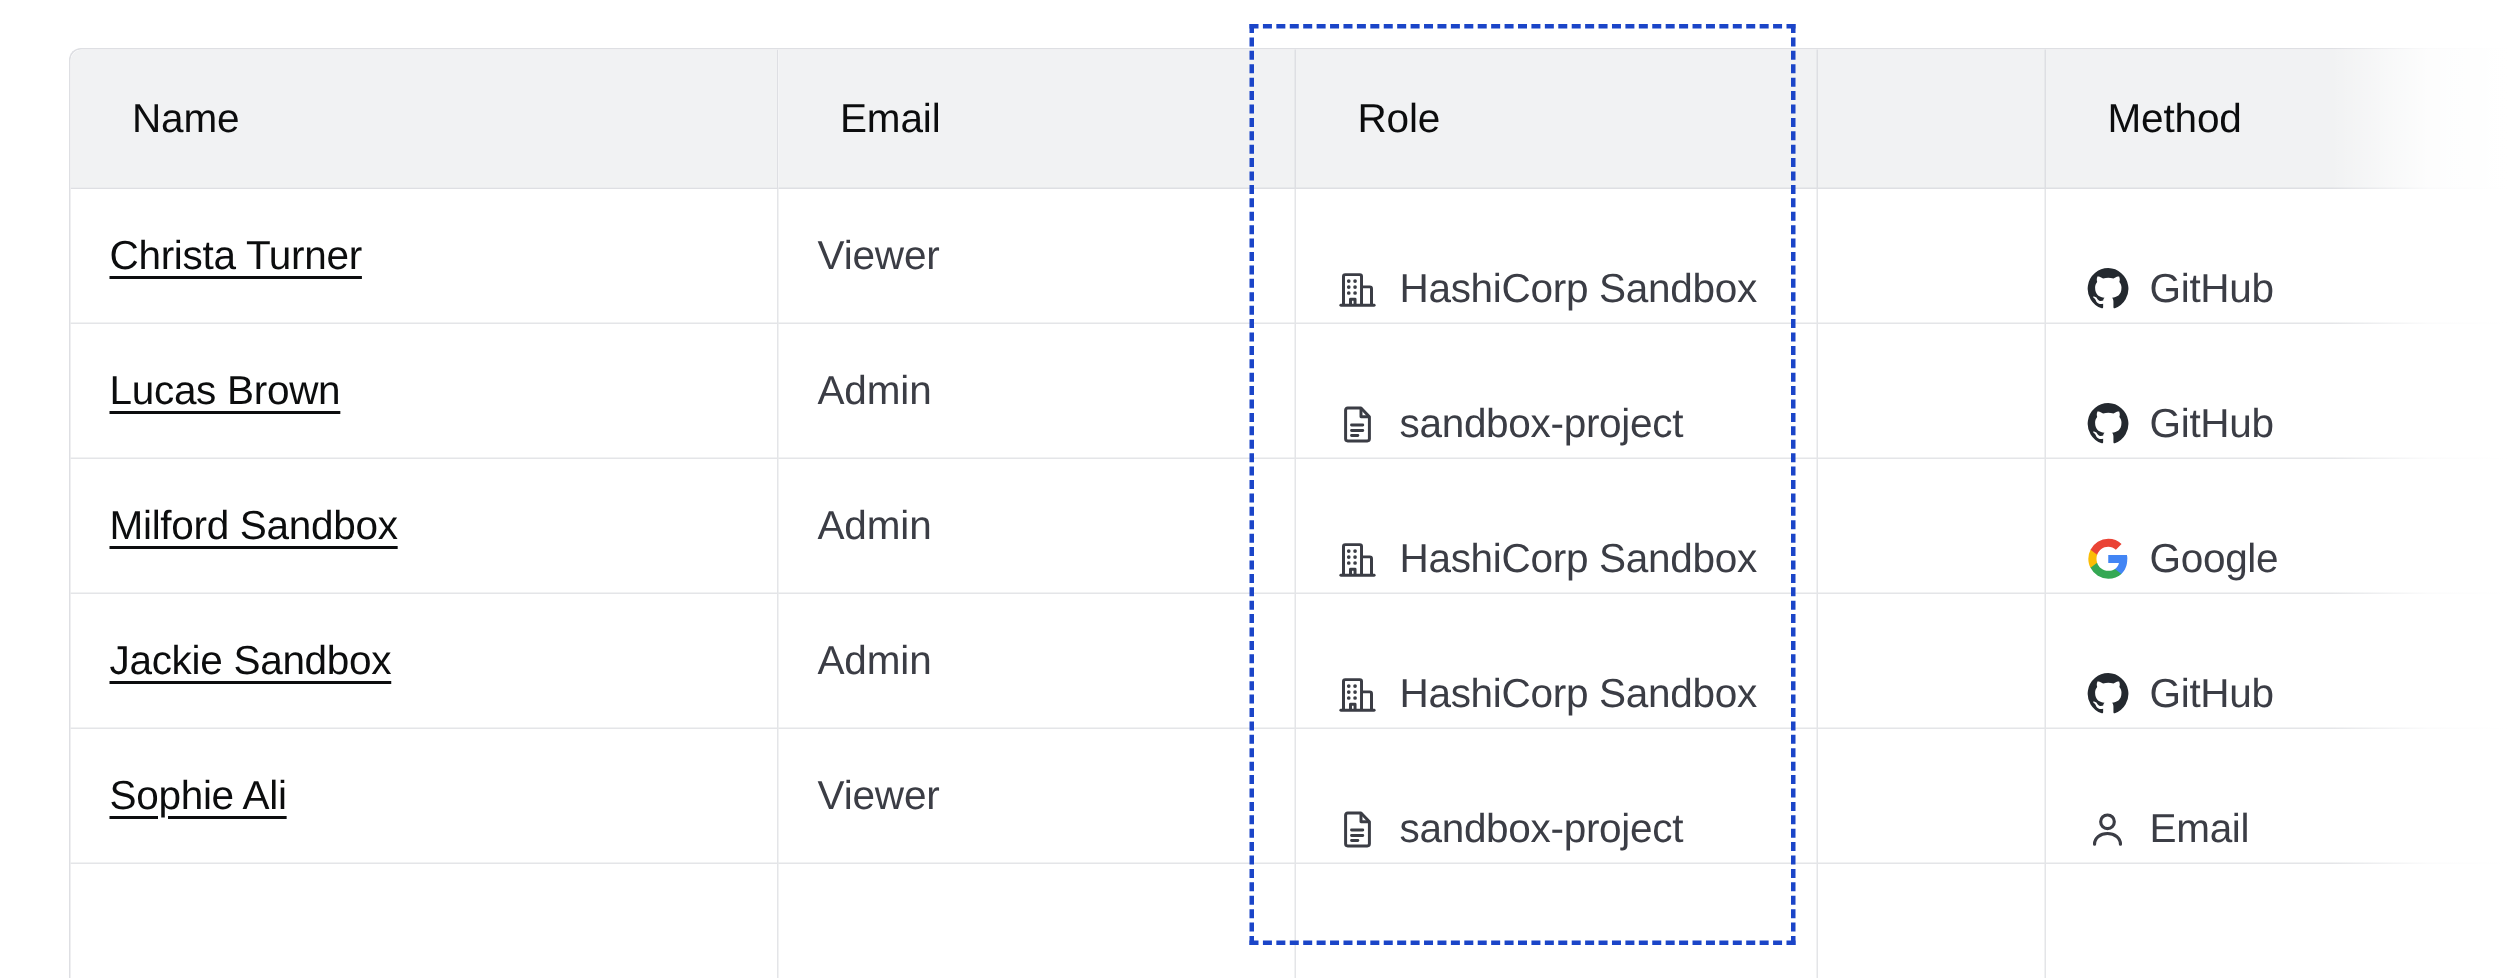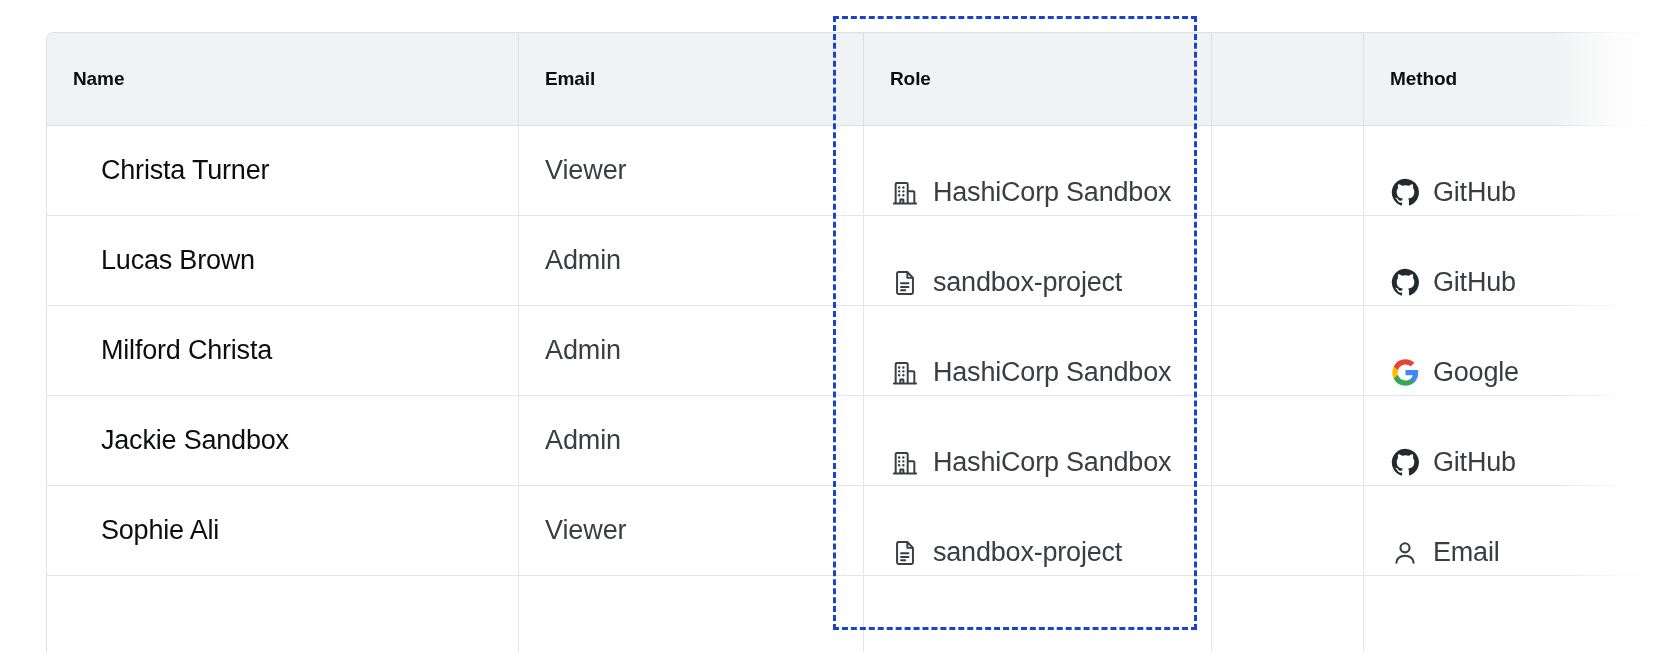--- a/index.html
+++ b/index.html
@@ -35,23 +35,23 @@
     border: 1px solid #dedfe3;
     border-radius: 8px;
     border-right: none;
   }
   table.perms thead th {
     background: #f1f2f3;
     border-bottom: 1px solid #dedfe3;
     border-right: 1px solid #dedfe3;
     height: 93px;
     text-align: left;
-    padding: 0 26px;
-    font-size: 19px;
-    font-weight: 700;
+    padding: 0 41px;
+    font-size: 27px;
+    font-weight: 400;
     color: #0c0d0e;
     letter-spacing: -0.1px;
     vertical-align: middle;
   }
   table.perms thead th:first-child { border-top-left-radius: 8px; }
   table.perms tbody td {
     border-bottom: 1px solid #e4e5e8;
     border-right: 1px solid #e4e5e8;
     height: 90px;
     padding: 0 26px;
@@ -66,25 +66,25 @@
   
   .col-name   { width: 472px; }
   .col-role   { width: 345px; }
   .col-scope  { width: 348px; }
   .col-blank  { width: 152px; }
   .col-method { width: 489px; }
 
   .name-link {
     color: #0c0d0e;
     font-size: 27px;
+    text-decoration: underline;
     text-underline-offset: 5px;
     text-decoration-thickness: 2px;
     cursor: pointer;
     letter-spacing: -0.2px;
-    margin-left: 28px;
   }
 
   .cellflex {
     display: flex;
     align-items: center;
     gap: 13px;
     margin-top: 44px;
   }
   .cellflex .ico {
     flex: 0 0 auto;
@@ -203,21 +203,21 @@
                   <path d="M12 .6A11.4 11.4 0 0 0 8.4 22.8c.57.1.78-.25.78-.55v-2c-3.18.7-3.85-1.53-3.85-1.53-.52-1.33-1.27-1.68-1.27-1.68-1.04-.71.08-.7.08-.7 1.15.08 1.75 1.18 1.75 1.18 1.02 1.75 2.68 1.25 3.33.95.1-.74.4-1.25.72-1.53-2.54-.29-5.2-1.27-5.2-5.65 0-1.25.44-2.27 1.17-3.07-.12-.29-.51-1.45.11-3.02 0 0 .96-.3 3.14 1.17a10.9 10.9 0 0 1 5.72 0c2.18-1.47 3.13-1.17 3.13-1.17.63 1.57.24 2.73.12 3.02.73.8 1.17 1.82 1.17 3.07 0 4.39-2.67 5.35-5.22 5.64.41.35.78 1.04.78 2.1v3.12c0 .3.2.66.79.55A11.4 11.4 0 0 0 12 .6z"></path>
                 </svg>
               </span>
               <span class="txt">GitHub</span>
             </span>
           </td>
         </tr>
 
         <tr>
           <td>
-            <span class="name-link">Milford Christa</span>
+            <span class="name-link">Milford Sandbox</span>
           </td>
           <td>Admin</td>
           <td>
             <span class="cellflex">
               <span class="ico">
                 <svg width="28" height="28" viewBox="0 0 24 24" fill="none" stroke="#3b3d45" stroke-width="1.7">
                   <path d="M4 21V4.5a1 1 0 0 1 1-1h8.3a1 1 0 0 1 1 1V21" stroke-linejoin="round"></path>
                   <path d="M14.3 10.5H19a1 1 0 0 1 1 1V21" stroke-linejoin="round"></path>
                   <path d="M2.5 21h19" stroke-linecap="round"></path>
                   <path d="M7 7.2h.01M10.6 7.2h.01M7 10.6h.01M10.6 10.6h.01M7 14h.01M10.6 14h.01" stroke-linecap="round" stroke-width="2.1"></path>

